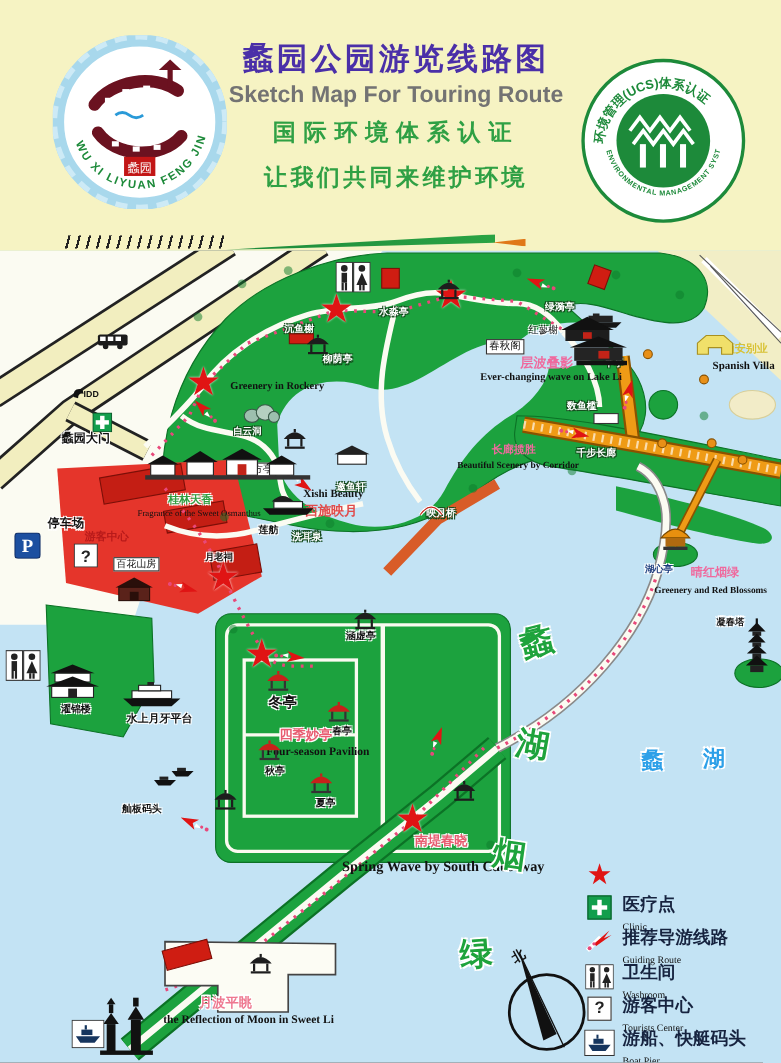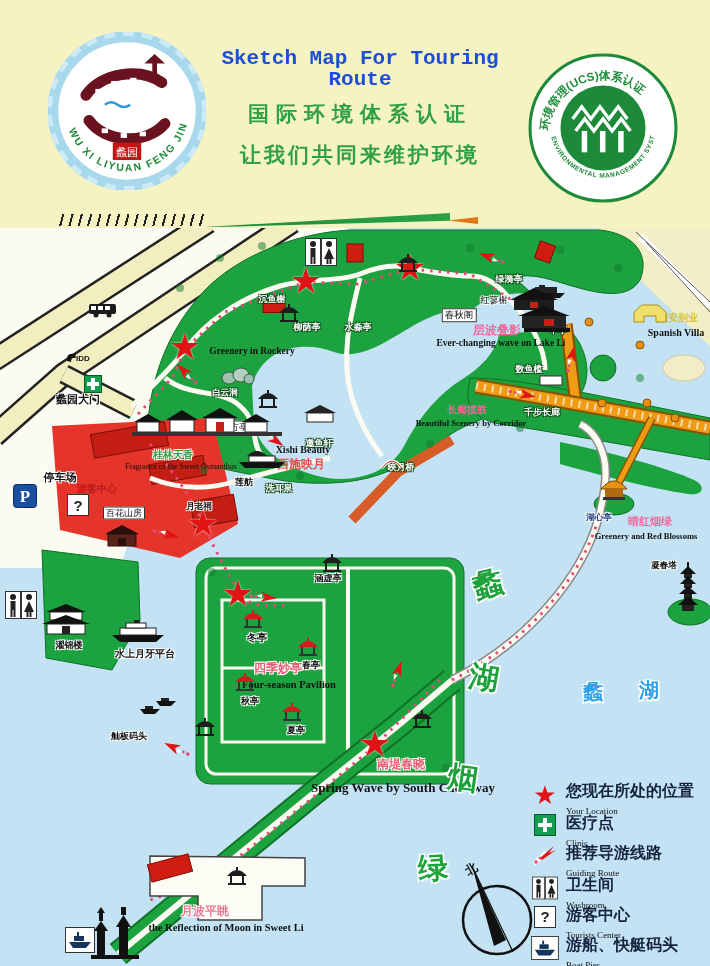--- a/index.html
+++ b/index.html
@@ -3,21 +3,21 @@
 <meta charset="utf-8">
 <style>
   html,body{margin:0;padding:0;background:#888;}
   .stage{position:relative;width:710px;height:966px;margin:0 auto;overflow:hidden;
          font-family:"Liberation Sans",sans-serif;background:#c3e3f4;}
   
   .hdr{position:absolute;top:0;left:0;width:710px;height:228px;background:#f6f3c3;}
   .badge{position:absolute;}
   .titles{position:absolute;left:192px;top:40px;width:336px;text-align:center;line-height:1;}
   .t-cn{font-size:28px;font-weight:bold;color:#4a2fa8;letter-spacing:3px;}
-  .t-en{font-family:Liberation Mono, monospace;font-size:21px;font-weight:bold;color:#1d4ed8;margin-top:8px;}
+  .t-en{font-family:Liberation Sans, sans-serif;font-size:21px;font-weight:bold;color:#737373;margin-top:8px;}
   .t-iso-line{margin-top:12px;font-size:21px;}
   .t-green{color:#2fa044;font-weight:bold;}
   .t-iso{font-family:"Liberation Serif",serif;color:#15803a;font-size:25px;font-weight:bold;margin-left:8px;}
   .t-l2{margin-top:13px;font-size:21px;font-weight:bold;color:#2fa044;letter-spacing:7px;}
   .t-l3{margin-top:20px;font-size:21px;font-weight:bold;color:#2fa044;letter-spacing:3px;}
   .sep{position:absolute;top:213px;left:0;width:710px;height:15px;}
   .sep .hatch{position:absolute;left:55px;top:1px;width:150px;height:12px;
       background:repeating-linear-gradient(105deg,transparent 0 7px,#222 7px 9px);}
   .sep .wedge{position:absolute;left:205px;top:0;width:245px;height:14px;background:linear-gradient(90deg,#1d8a3a,#2aa344);
       clip-path:polygon(0 100%,100% 0,100% 55%,4% 100%);}
@@ -75,20 +75,21 @@
       <text x="50" y="78.5" font-size="7" fill="#fff" text-anchor="middle">蠡园</text>
       <defs>
           <path id="larc" d="M12 58 A39 39 0 0 0 88 58"></path>
         </defs>
       <text font-size="6.6" font-weight="bold" fill="#1d8a3a" letter-spacing="1.1">
         <textPath href="#larc" startOffset="4%">WU XI LIYUAN FENG JING QU</textPath>
       </text>
     </svg>
 
     <div class="titles">
+      <div class="t-cn">蠡园公园游览线路图</div>
       <div class="t-en">Sketch Map For Touring Route</div>
       <div class="t-l2">国际环境体系认证</div>
       <div class="t-l3">让我们共同来维护环境</div>
     </div>
 
     <svg class="badge" style="left:527px;top:52px" width="152" height="152" viewBox="0 0 100 100">
       <circle cx="50" cy="50" r="48" fill="#fff" stroke="#1d8a3a" stroke-width="2"></circle>
       <circle cx="50" cy="50" r="28" fill="#1d8a3a"></circle>
       <g stroke="#fff" stroke-width="2.2" fill="none">
         <path d="M30 44 L36 36 L42 44 L48 36 L54 44 L60 36 L66 44"></path>
@@ -226,21 +227,21 @@
       </g>
     </svg>
 
     <div id="map-items">
         <div class="ml" style="left: 78px; top: 171px; font-size: 11px; color: rgb(17, 17, 17); font-weight: bold; text-shadow: rgb(255, 255, 255) 1px 1px 0px, rgb(255, 255, 255) -1px 1px 0px, rgb(255, 255, 255) 1px -1px 0px, rgb(255, 255, 255) -1px -1px 0px;">蠡园大门</div>
         <div class="ml" style="left: 60px; top: 249px; font-size: 11px; color: rgb(17, 17, 17); font-weight: bold; text-shadow: rgb(255, 255, 255) 1px 1px 0px, rgb(255, 255, 255) -1px 1px 0px, rgb(255, 255, 255) 1px -1px 0px, rgb(255, 255, 255) -1px -1px 0px;">停车场</div>
         <div class="ml" style="left: 97px; top: 261px; font-size: 10px; color: rgb(184, 26, 26); font-weight: bold;">游客中心</div>
         <div class="ml boxed" style="left: 124px; top: 285px; font-size: 9px; color: rgb(17, 17, 17);">百花山房</div>
         <div class="ml" style="left: 252px; top: 124px; font-size: 9.5px; color: rgb(17, 17, 17); font-weight: bold; font-family: &quot;Liberation Serif&quot;, serif;">Greenery in Rockery</div>
         <div class="ml" style="left: 272px; top: 71px; font-size: 9px; color: rgb(255, 255, 255); font-weight: bold; text-shadow: rgb(20, 73, 28) 1px 1px 0px, rgb(20, 73, 28) -1px 1px 0px, rgb(20, 73, 28) 1px -1px 0px, rgb(20, 73, 28) -1px -1px 0px;">沉鱼榭</div>
-        <div class="ml" style="left: 358px; top: 56px; font-size: 9px; color: rgb(255, 255, 255); font-weight: bold; text-shadow: rgb(20, 73, 28) 1px 1px 0px, rgb(20, 73, 28) -1px 1px 0px, rgb(20, 73, 28) 1px -1px 0px, rgb(20, 73, 28) -1px -1px 0px; margin-top: 43px;">水淼亭</div>
+        <div class="ml" style="left: 358px; top: 56px; font-size: 9px; color: rgb(255, 255, 255); font-weight: bold; text-shadow: rgb(20, 73, 28) 1px 1px 0px, rgb(20, 73, 28) -1px 1px 0px, rgb(20, 73, 28) 1px -1px 0px, rgb(20, 73, 28) -1px -1px 0px;">水淼亭</div>
         <div class="ml" style="left: 307px; top: 99px; font-size: 9px; color: rgb(255, 255, 255); font-weight: bold; text-shadow: rgb(20, 73, 28) 1px 1px 0px, rgb(20, 73, 28) -1px 1px 0px, rgb(20, 73, 28) 1px -1px 0px, rgb(20, 73, 28) -1px -1px 0px;">柳荫亭</div>
         <div class="ml" style="left: 303px; top: 222px; font-size: 10px; color: rgb(17, 17, 17); font-weight: bold; font-family: &quot;Liberation Serif&quot;, serif;">Xishi Beauty</div>
         <div class="ml" style="left: 301px; top: 236px; font-size: 12px; color: rgb(224, 75, 75); font-weight: bold;">西施映月</div>
         <div class="ml" style="left: 401px; top: 239px; font-size: 9px; color: rgb(255, 255, 255); font-weight: bold; text-shadow: rgb(20, 73, 28) 1px 1px 0px, rgb(20, 73, 28) -1px 1px 0px, rgb(20, 73, 28) 1px -1px 0px, rgb(20, 73, 28) -1px -1px 0px;">映月桥</div>
         <div class="ml boxed" style="left: 459px; top: 87px; font-size: 9.5px; color: rgb(17, 17, 17);">春秋阁</div>
         <div class="ml" style="left: 494px; top: 72px; font-size: 9px; color: rgb(17, 17, 17); font-weight: normal; text-shadow: rgb(255, 255, 255) 1px 1px 0px, rgb(255, 255, 255) -1px 1px 0px, rgb(255, 255, 255) 1px -1px 0px, rgb(255, 255, 255) -1px -1px 0px;">红蓼榭</div>
         <div class="ml" style="left: 509px; top: 51px; font-size: 9px; color: rgb(255, 255, 255); font-weight: bold; text-shadow: rgb(20, 73, 28) 1px 1px 0px, rgb(20, 73, 28) -1px 1px 0px, rgb(20, 73, 28) 1px -1px 0px, rgb(20, 73, 28) -1px -1px 0px;">绿漪亭</div>
         <div class="ml" style="left: 497px; top: 102px; font-size: 12px; color: rgb(239, 106, 158); font-weight: bold;">层波叠影</div>
         <div class="ml" style="left: 501px; top: 116px; font-size: 9.5px; color: rgb(17, 17, 17); font-weight: bold; font-family: &quot;Liberation Serif&quot;, serif;">Ever-changing wave on Lake Li</div>
         <div class="ml" style="left: 558px; top: 102px; font-size: 9px; color: rgb(255, 255, 255); font-weight: bold; text-shadow: rgb(20, 73, 28) 1px 1px 0px, rgb(20, 73, 28) -1px 1px 0px, rgb(20, 73, 28) 1px -1px 0px, rgb(20, 73, 28) -1px -1px 0px;">半亭</div>
@@ -252,21 +253,21 @@
         <div class="ml" style="left: 471px; top: 195px; font-size: 8.5px; color: rgb(17, 17, 17); font-weight: bold; font-family: &quot;Liberation Serif&quot;, serif;">Beautiful Scenery by Corridor</div>
         <div class="ml" style="left: 225px; top: 164px; font-size: 8.5px; color: rgb(255, 255, 255); font-weight: bold; text-shadow: rgb(20, 73, 28) 1px 1px 0px, rgb(20, 73, 28) -1px 1px 0px, rgb(20, 73, 28) 1px -1px 0px, rgb(20, 73, 28) -1px -1px 0px;">白云洞</div>
         <div class="ml boxed" style="left: 239px; top: 199px; font-size: 9px; color: rgb(17, 17, 17);">方亭</div>
         <div class="ml" style="left: 319px; top: 215px; font-size: 9px; color: rgb(255, 255, 255); font-weight: bold; text-shadow: rgb(20, 73, 28) 1px 1px 0px, rgb(20, 73, 28) -1px 1px 0px, rgb(20, 73, 28) 1px -1px 0px, rgb(20, 73, 28) -1px -1px 0px;">邀鱼轩</div>
         <div class="ml" style="left: 244px; top: 254px; font-size: 9px; color: rgb(17, 17, 17); font-weight: bold; text-shadow: rgb(255, 255, 255) 1px 1px 0px, rgb(255, 255, 255) -1px 1px 0px, rgb(255, 255, 255) 1px -1px 0px, rgb(255, 255, 255) -1px -1px 0px; text-align: right;">莲舫</div>
         <div class="ml" style="left: 279px; top: 260px; font-size: 9px; color: rgb(255, 255, 255); font-weight: bold; text-shadow: rgb(20, 73, 28) 1px 1px 0px, rgb(20, 73, 28) -1px 1px 0px, rgb(20, 73, 28) 1px -1px 0px, rgb(20, 73, 28) -1px -1px 0px;">洗耳泉</div>
         <div class="ml" style="left: 173px; top: 227px; font-size: 10px; color: rgb(47, 158, 63); font-weight: bold; text-shadow: rgb(255, 255, 255) 1px 1px 0px, rgb(255, 255, 255) -1px 1px 0px, rgb(255, 255, 255) 1px -1px 0px, rgb(255, 255, 255) -1px -1px 0px;">桂林天香</div>
         <div class="ml" style="left: 181px; top: 239px; font-size: 8px; color: rgb(17, 17, 17); font-family: &quot;Liberation Serif&quot;, serif;">Fragrance of the Sweet Osmanthus</div>
         <div class="ml" style="left: 199px; top: 278px; font-size: 8.5px; color: rgb(17, 17, 17); font-weight: bold; text-shadow: rgb(255, 255, 255) 1px 1px 0px, rgb(255, 255, 255) -1px 1px 0px, rgb(255, 255, 255) 1px -1px 0px, rgb(255, 255, 255) -1px -1px 0px;">月老祠</div>
         <div class="ml" style="left: 328px; top: 350px; font-size: 9px; color: rgb(17, 17, 17); font-weight: bold; text-shadow: rgb(255, 255, 255) 1px 1px 0px, rgb(255, 255, 255) -1px 1px 0px, rgb(255, 255, 255) 1px -1px 0px, rgb(255, 255, 255) -1px -1px 0px;">涵虚亭</div>
-        <div class="ml" style="left: 257px; top: 410px; font-size: 10px; color: rgb(17, 17, 17); font-weight: bold; text-shadow: rgb(255, 255, 255) 1px 1px 0px, rgb(255, 255, 255) -1px 1px 0px, rgb(255, 255, 255) 1px -1px 0px, rgb(255, 255, 255) -1px -1px 0px;">冬亭</div>
+        <div class="ml" style="left: 257px; top: 410px; font-size: 13px; color: rgb(17, 17, 17); font-weight: bold; text-shadow: rgb(255, 255, 255) 1px 1px 0px, rgb(255, 255, 255) -1px 1px 0px, rgb(255, 255, 255) 1px -1px 0px, rgb(255, 255, 255) -1px -1px 0px;">冬亭</div>
         <div class="ml" style="left: 311px; top: 437px; font-size: 9px; color: rgb(17, 17, 17); font-weight: bold; text-shadow: rgb(255, 255, 255) 1px 1px 0px, rgb(255, 255, 255) -1px 1px 0px, rgb(255, 255, 255) 1px -1px 0px, rgb(255, 255, 255) -1px -1px 0px;">春亭</div>
         <div class="ml" style="left: 278px; top: 440px; font-size: 12px; color: rgb(232, 92, 112); font-weight: bold; text-shadow: rgb(255, 255, 255) 1px 1px 0px, rgb(255, 255, 255) -1px 1px 0px, rgb(255, 255, 255) 1px -1px 0px, rgb(255, 255, 255) -1px -1px 0px;">四季妙亭</div>
         <div class="ml" style="left: 289px; top: 457px; font-size: 10.5px; color: rgb(17, 17, 17); font-weight: bold; font-family: &quot;Liberation Serif&quot;, serif;">Four-season Pavilion</div>
         <div class="ml" style="left: 250px; top: 473px; font-size: 9px; color: rgb(17, 17, 17); font-weight: bold; text-shadow: rgb(255, 255, 255) 1px 1px 0px, rgb(255, 255, 255) -1px 1px 0px, rgb(255, 255, 255) 1px -1px 0px, rgb(255, 255, 255) -1px -1px 0px;">秋亭</div>
         <div class="ml" style="left: 296px; top: 502px; font-size: 9px; color: rgb(17, 17, 17); font-weight: bold; text-shadow: rgb(255, 255, 255) 1px 1px 0px, rgb(255, 255, 255) -1px 1px 0px, rgb(255, 255, 255) 1px -1px 0px, rgb(255, 255, 255) -1px -1px 0px;">夏亭</div>
         <div class="ml" style="left: 69px; top: 417px; font-size: 9px; color: rgb(17, 17, 17); font-weight: bold; text-shadow: rgb(255, 255, 255) 1px 1px 0px, rgb(255, 255, 255) -1px 1px 0px, rgb(255, 255, 255) 1px -1px 0px, rgb(255, 255, 255) -1px -1px 0px;">濯锦楼</div>
         <div class="ml" style="left: 145px; top: 426px; font-size: 10px; color: rgb(17, 17, 17); font-weight: bold; text-shadow: rgb(255, 255, 255) 1px 1px 0px, rgb(255, 255, 255) -1px 1px 0px, rgb(255, 255, 255) 1px -1px 0px, rgb(255, 255, 255) -1px -1px 0px;">水上月牙平台</div>
         <div class="ml" style="left: 129px; top: 508px; font-size: 9px; color: rgb(17, 17, 17); font-weight: bold; text-shadow: rgb(255, 255, 255) 1px 1px 0px, rgb(255, 255, 255) -1px 1px 0px, rgb(255, 255, 255) 1px -1px 0px, rgb(255, 255, 255) -1px -1px 0px;">舢板码头</div>
         <div class="ml" style="left: 401px; top: 536px; font-size: 12px; color: rgb(232, 92, 112); font-weight: bold; text-shadow: rgb(255, 255, 255) 1px 1px 0px, rgb(255, 255, 255) -1px 1px 0px, rgb(255, 255, 255) 1px -1px 0px, rgb(255, 255, 255) -1px -1px 0px;">南堤春晓</div>
         <div class="ml" style="left: 403px; top: 559px; font-size: 13px; color: rgb(17, 17, 17); font-weight: bold; font-family: &quot;Liberation Serif&quot;, serif;">Spring Wave by South Causeway</div>
@@ -603,22 +604,20 @@
         <div class="ic" style="left: 675px; top: 190px;"><svg width="10" height="10" viewBox="0 0 10 10">
             <circle cx="5" cy="5" r="4" fill="#e89018" stroke="#8a5200"></circle>
           </svg></div>
       </div>
 
     <div class="legend">
       <div class="lg-row" style="top:6px">
         <span class="lg-icon">
             <span class="lg-star">★</span>
           </span>
-        <span class="lg-txt"><span class="lg-cn">您现在所处的位置</span><br>
-        <span class="lg-en">Your Location</span></span>
       </div>
       <div class="lg-row" style="top:38px">
         <span class="lg-icon">
             <span class="lg-cross"></span>
           </span>
         <span class="lg-txt"><span class="lg-cn">医疗点</span><br>
         <span class="lg-en">Clinic</span></span>
       </div>
       <div class="lg-row" style="top:68px">
         <span class="lg-icon">

